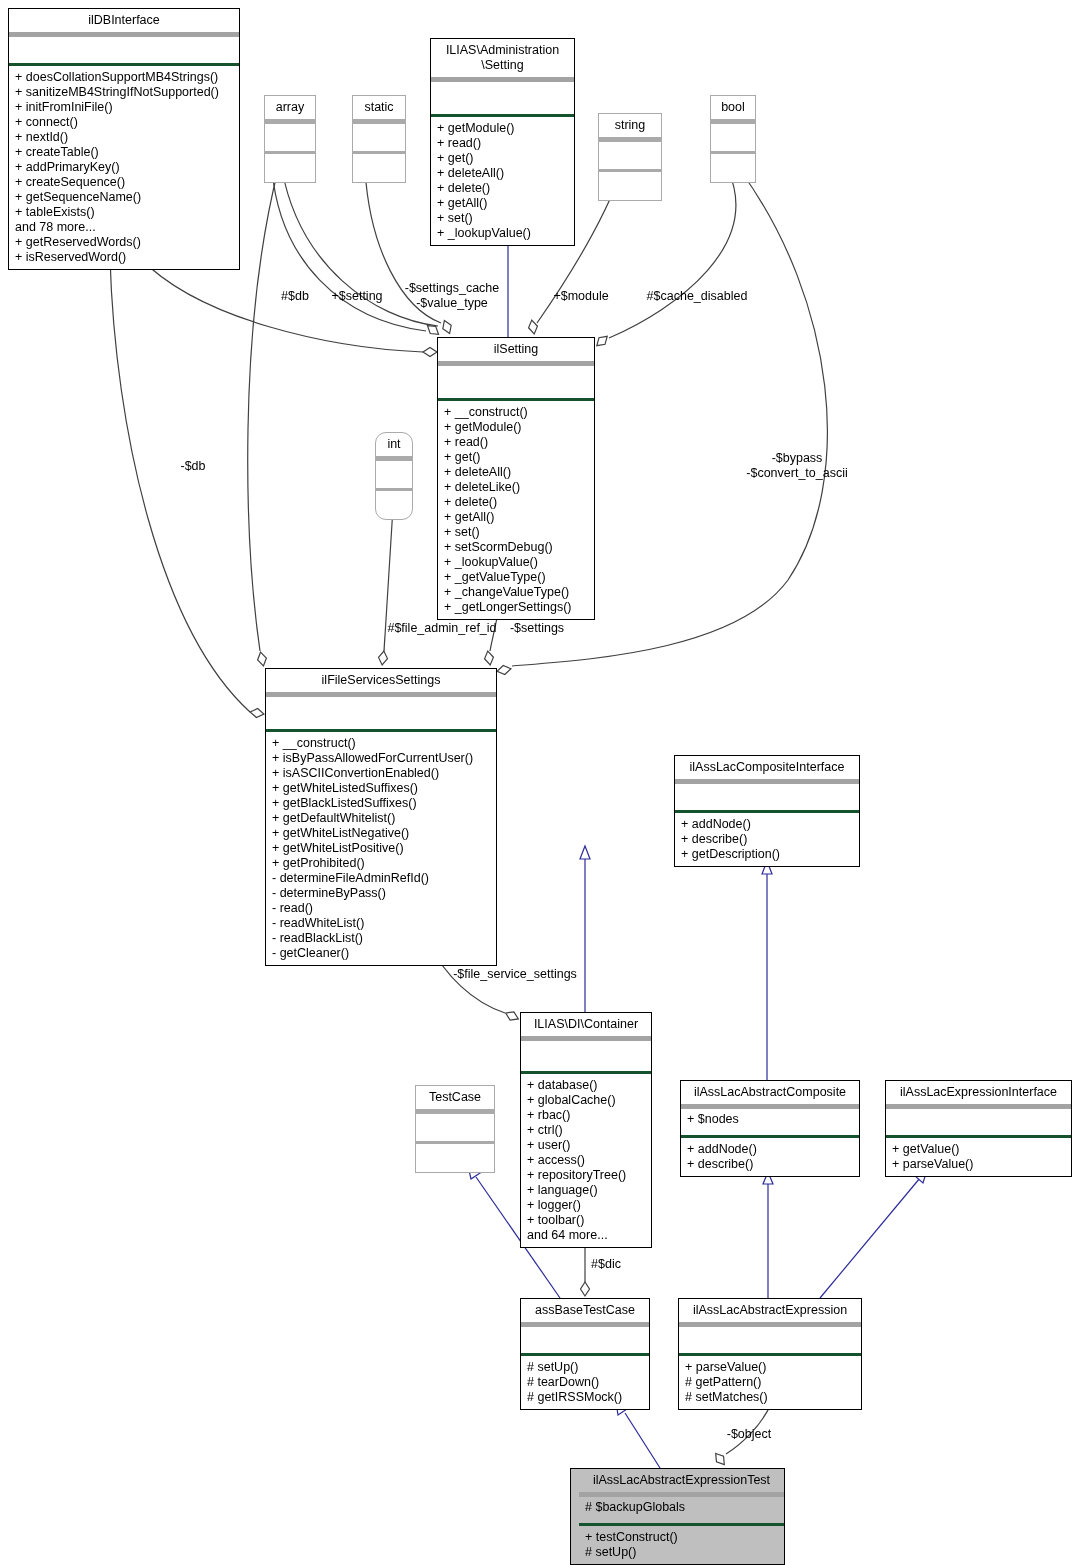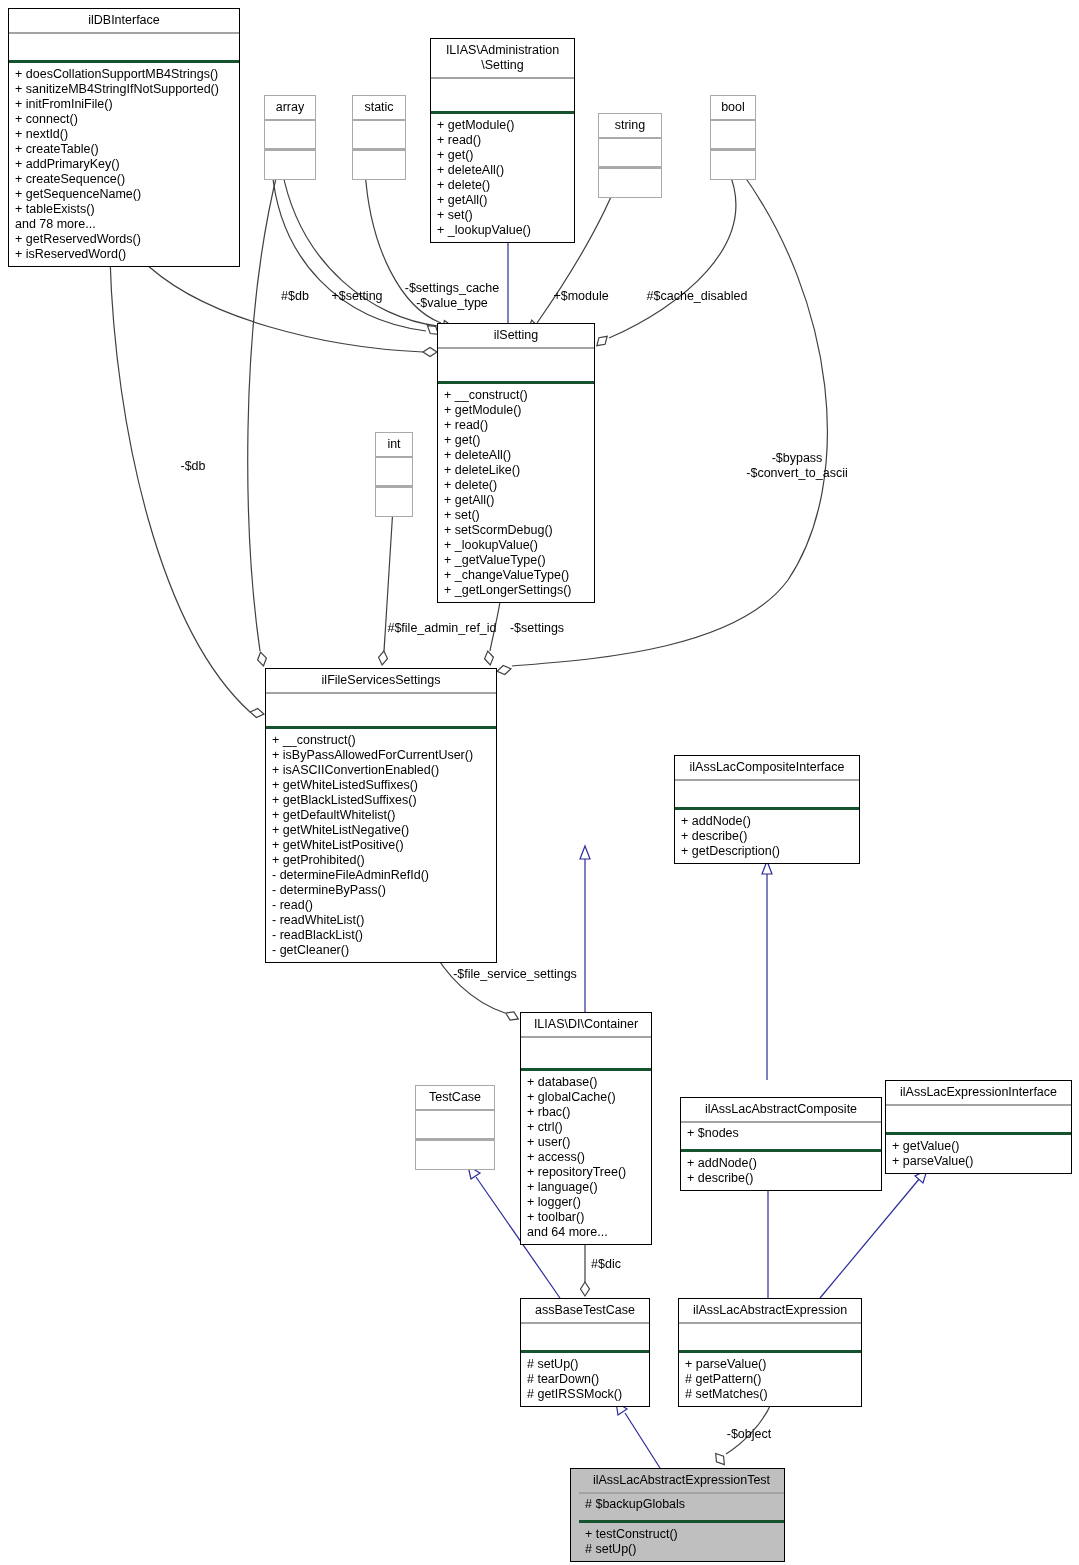--- a/index.html
+++ b/index.html
@@ -1,20 +1,20 @@
 <!DOCTYPE html>
 <html><head>
 <meta charset="utf-8">
 <style>
   html,body{margin:0;padding:0;background:#fff;}
   #canvas{position:relative;width:1079px;height:1565px;background:#fff;overflow:hidden;
           font-family:"Liberation Sans",sans-serif;color:#000;}
   svg.edges{position:absolute;left:0;top:0;width:1079px;height:1565px;}
   .uml-class{position:absolute;background:#fff;border:1px solid #000;font-size:12.5px;box-sizing:border-box;}
-  .uml-title{text-align:center;padding:4px 3px;border-bottom:2px solid #a3a3a3;line-height:15px;}
+  .uml-title{text-align:center;padding:4px 3px;border-bottom:5px solid #a3a3a3;line-height:15px;}
   .uml-attrs{border-bottom:3px solid #14532d;min-height:20px;padding:3px 6px;line-height:15px;}
   .uml-methods{padding:4px 6px;line-height:15px;}
   .uml-methods .line,.uml-attrs .line{white-space:nowrap;}
   .typebox{border-color:#aaa;}
   .typebox .uml-title{border-color:#aaa;}
   .typebox .uml-attrs{border-color:#aaa;height:21px;min-height:21px;}
   .typebox .uml-methods{height:20px;}
   .highlight{background:#bfbfbf;}
   .edge-label{position:absolute;transform:translateX(-50%);font-size:12.5px;line-height:15px;
               text-align:center;white-space:nowrap;}
@@ -161,42 +161,42 @@
     <div class="uml-attrs"></div>
     <div class="uml-methods"></div>
   </div>
 
   <div class="uml-class typebox" style="left:710px;top:95px;width:46px;">
     <div class="uml-title">bool</div>
     <div class="uml-attrs"></div>
     <div class="uml-methods"></div>
   </div>
 
-  <div class="uml-class" style="left:437px;top:323px;width:158px;">
+  <div class="uml-class" style="left:437px;top:337px;width:158px;">
     <div class="uml-title">ilSetting</div>
     <div class="uml-attrs" style="min-height:26px;"></div>
     <div class="uml-methods">
         <div class="line">+ __construct()</div>
         <div class="line">+ getModule()</div>
         <div class="line">+ read()</div>
         <div class="line">+ get()</div>
         <div class="line">+ deleteAll()</div>
         <div class="line">+ deleteLike()</div>
         <div class="line">+ delete()</div>
         <div class="line">+ getAll()</div>
         <div class="line">+ set()</div>
         <div class="line">+ setScormDebug()</div>
         <div class="line">+ _lookupValue()</div>
         <div class="line">+ _getValueType()</div>
         <div class="line">+ _changeValueType()</div>
         <div class="line">+ _getLongerSettings()</div>
       </div>
   </div>
 
-  <div class="uml-class typebox" style="left:375px;top:432px;width:38px;">
+  <div class="uml-class typebox" style="left:375px;top:432px;width:38px;border-radius:11px;">
     <div class="uml-title">int</div>
     <div class="uml-attrs"></div>
     <div class="uml-methods"></div>
   </div>
 
   <div class="uml-class" style="left:265px;top:668px;width:232px;">
     <div class="uml-title">ilFileServicesSettings</div>
     <div class="uml-attrs" style="min-height:26px;"></div>
     <div class="uml-methods">
         <div class="line">+ __construct()</div>
@@ -245,21 +245,21 @@
         <div class="line">and 64 more...</div>
       </div>
   </div>
 
   <div class="uml-class typebox" style="left:415px;top:1085px;width:80px;">
     <div class="uml-title">TestCase</div>
     <div class="uml-attrs"></div>
     <div class="uml-methods"></div>
   </div>
 
-  <div class="uml-class" style="left:680px;top:1080px;width:202px;margin-top:17px;">
+  <div class="uml-class" style="left:680px;top:1080px;width:180px;">
     <div class="uml-title">ilAssLacAbstractComposite</div>
     <div class="uml-attrs">
         <div class="line">+ $nodes</div>
       </div>
     <div class="uml-methods">
         <div class="line">+ addNode()</div>
         <div class="line">+ describe()</div>
       </div>
   </div>
 

